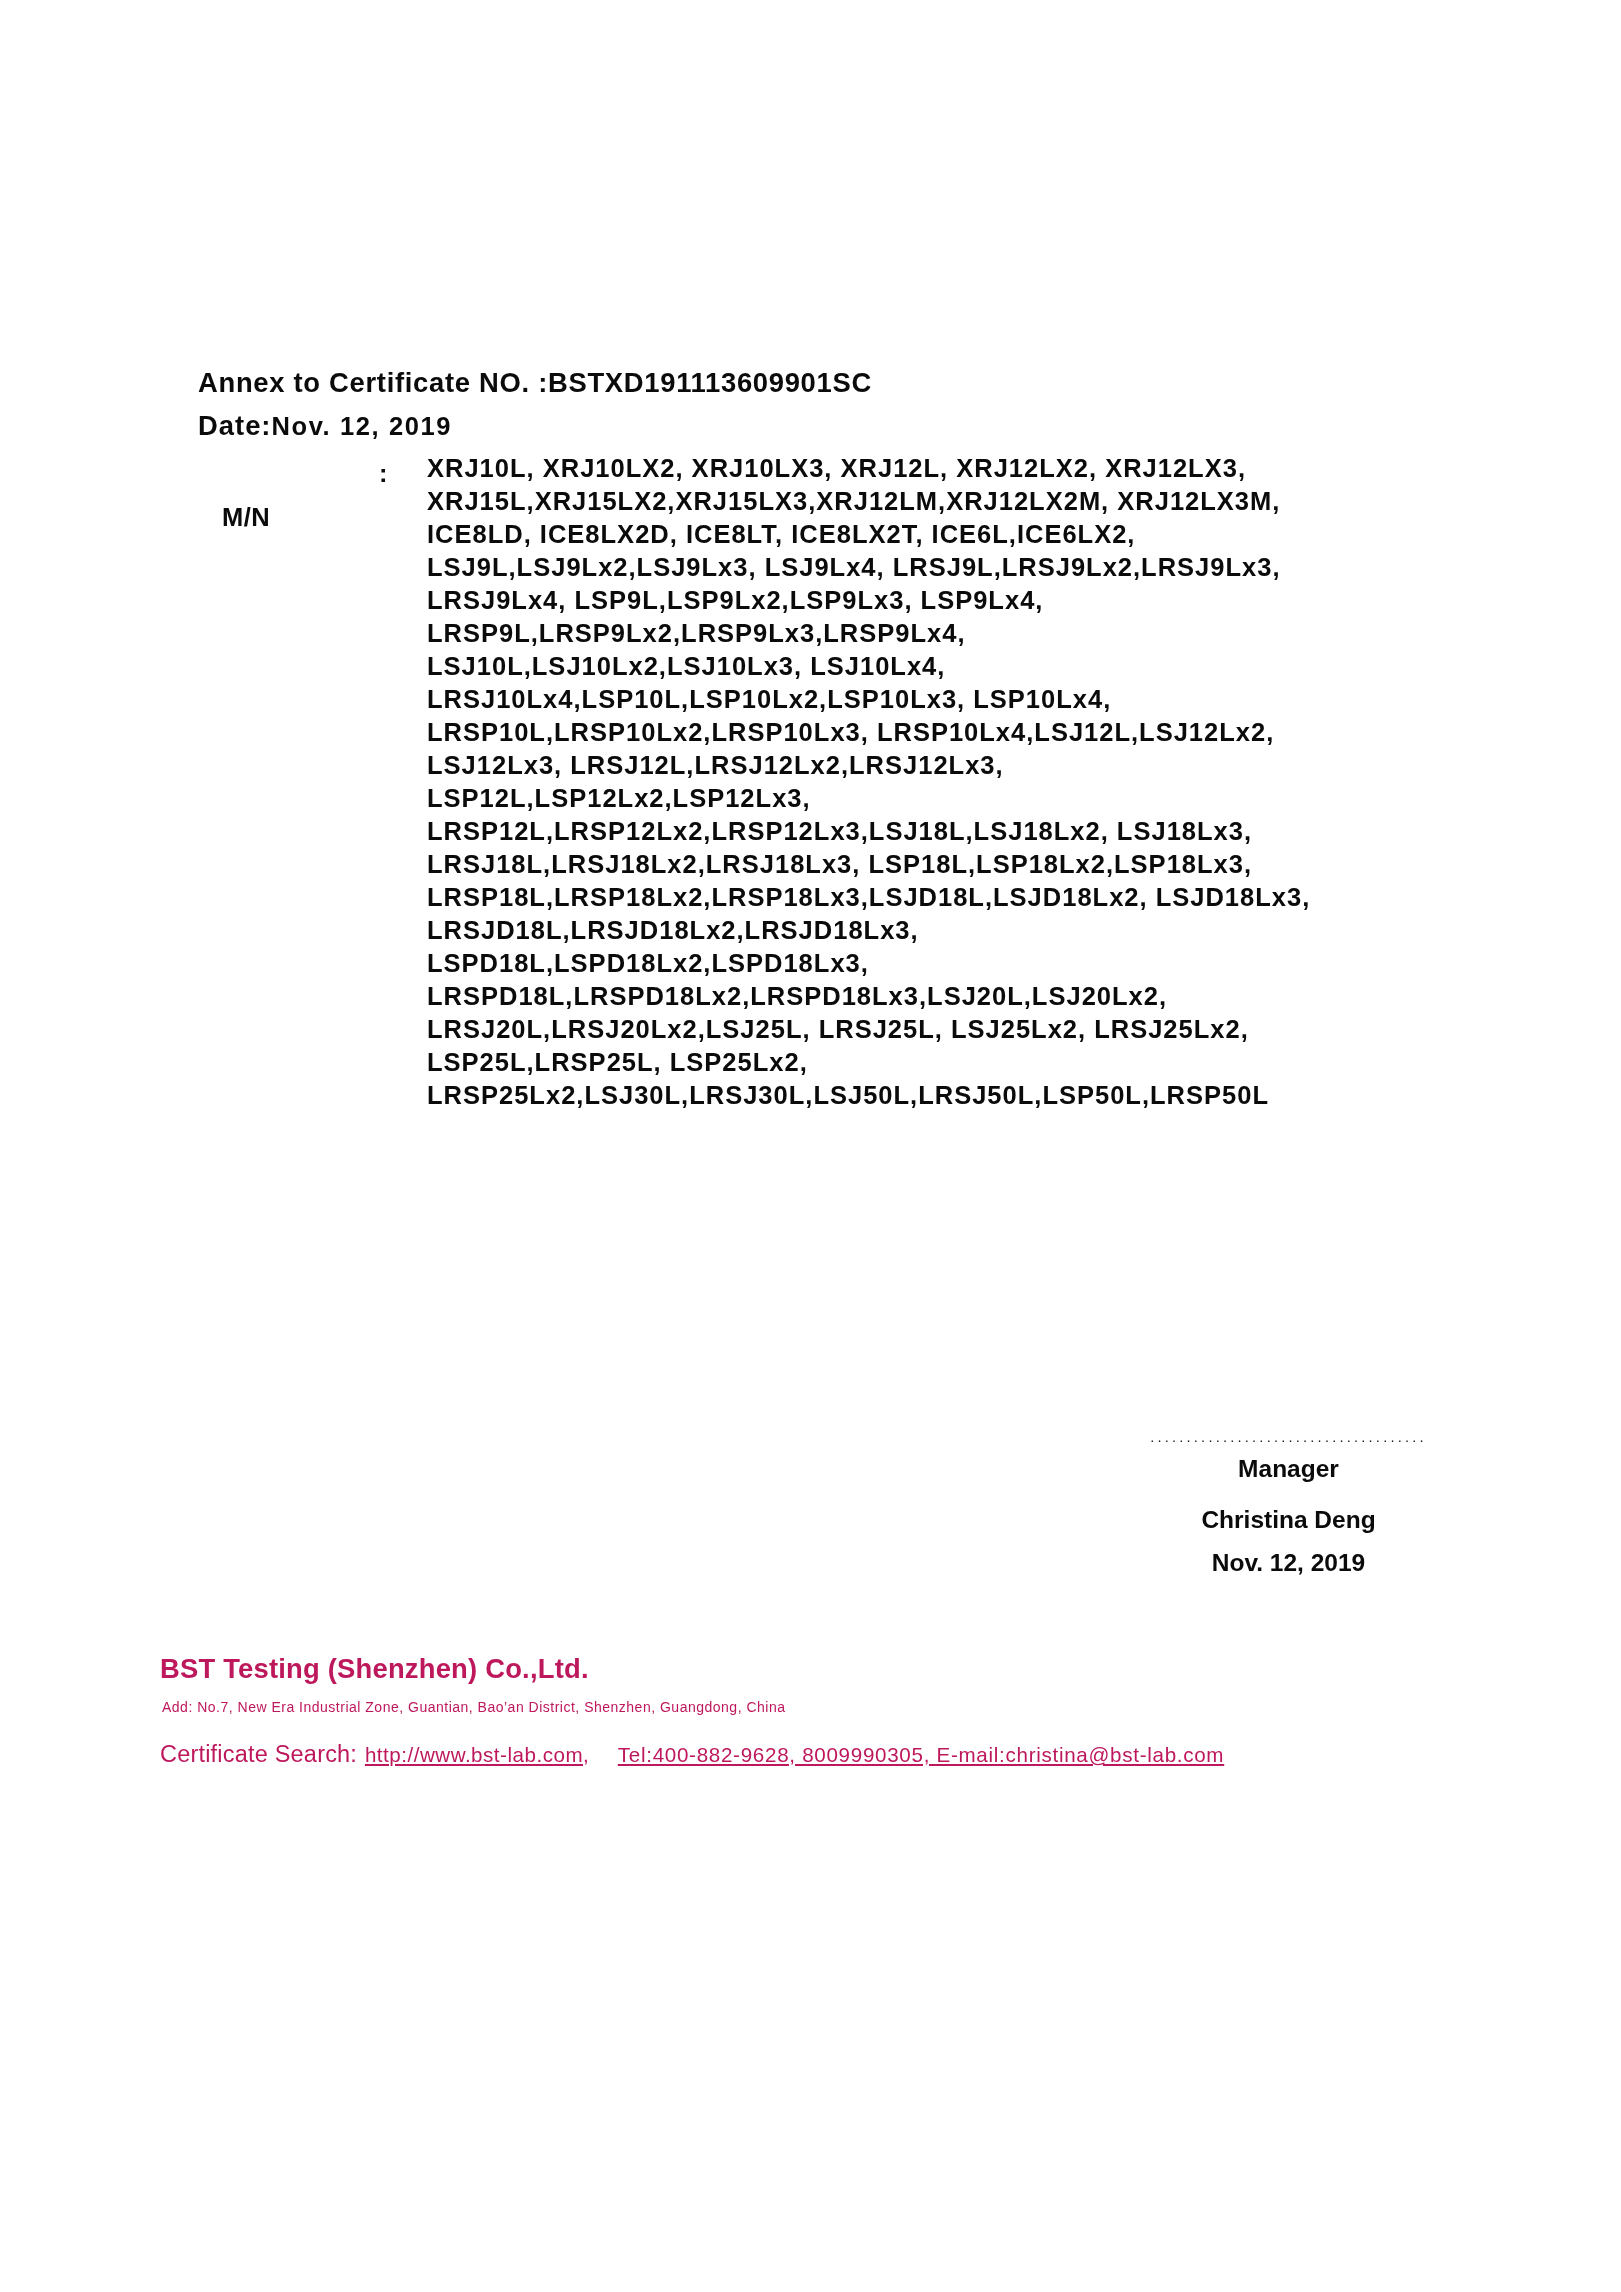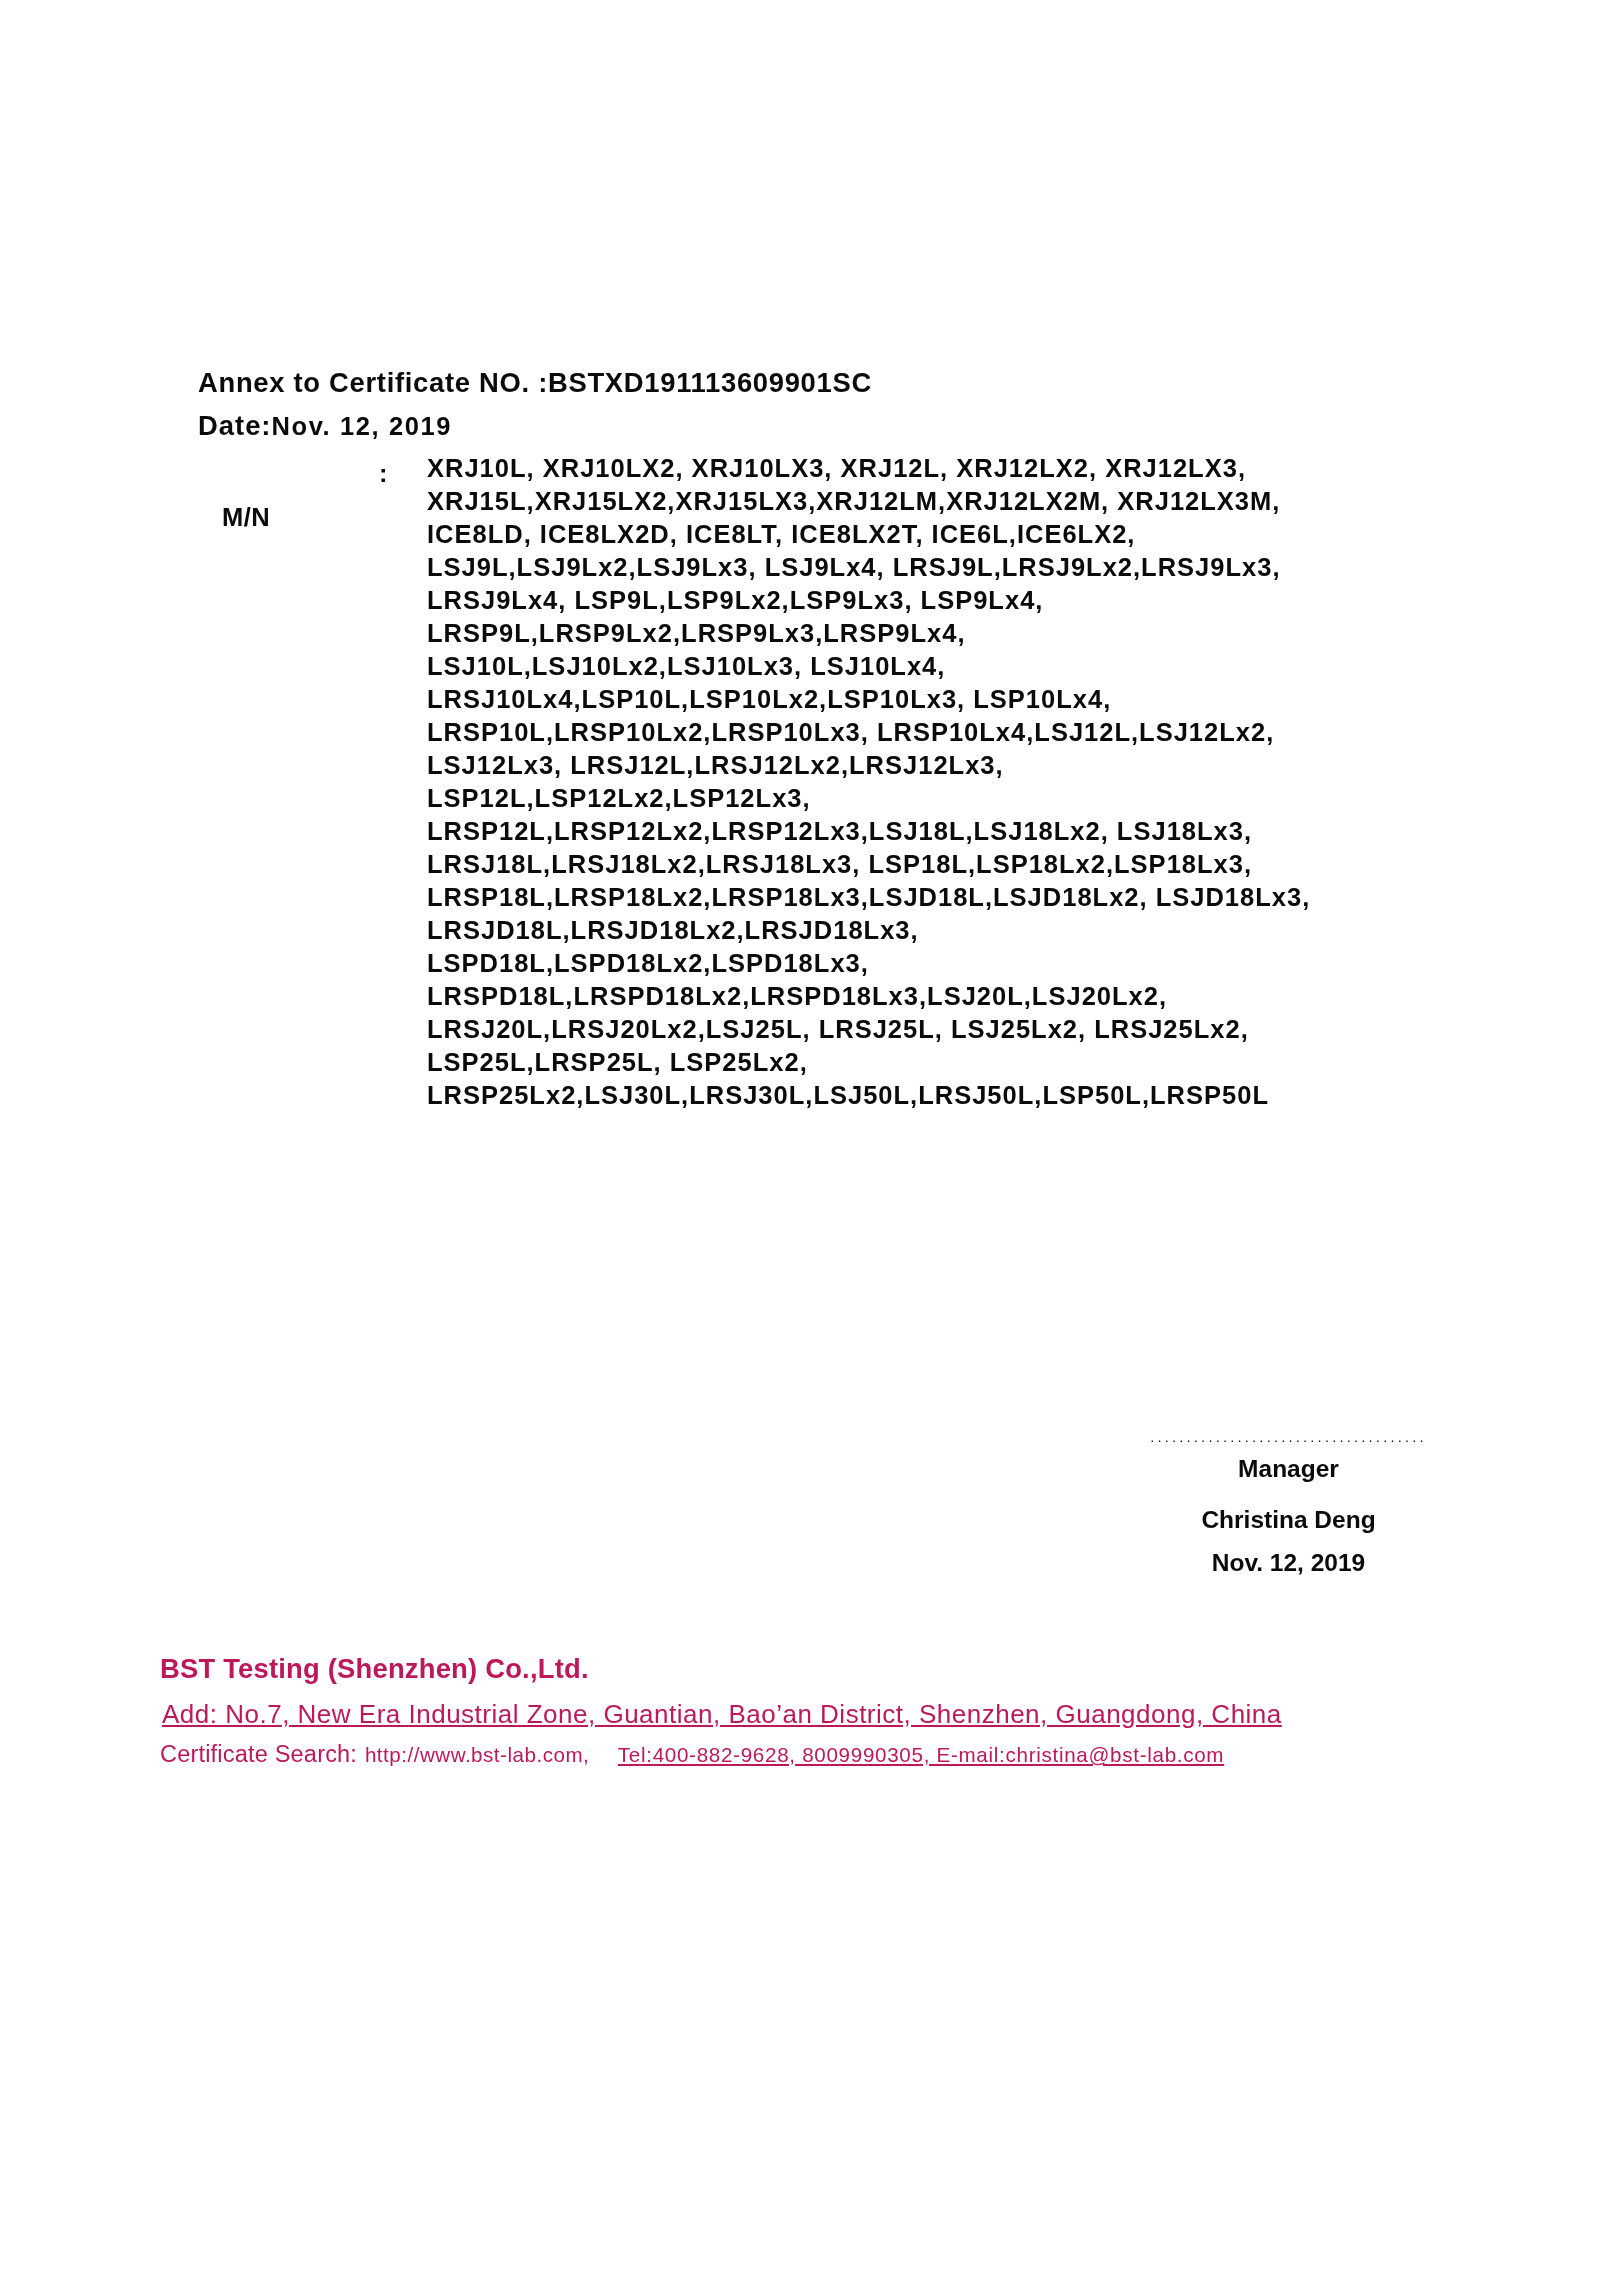--- a/index.html
+++ b/index.html
@@ -44,27 +44,27 @@
   #signatory-name { margin-top: 8.8px; }
 
   
   .navy { color: #be185d; }
   #footer-company {
     left: 160px; top: 1653px;
     font-size: 27.4px; font-weight: bold; letter-spacing: 0.2px; white-space: nowrap;
   }
   #footer-address {
     left: 162px; top: 1699px;
-    font-size: 26px; letter-spacing: 0.5px; white-space: nowrap; text-decoration: underline;
+    font-size: 14px; letter-spacing: 0.5px; white-space: nowrap;
   }
   #footer-search { left: 160px; top: 1741px; white-space: nowrap; }
   #search-label { font-size: 23.5px; letter-spacing: 0.2px; }
   #search-url {
     font-size: 20.6px; letter-spacing: 0.5px;
-    margin-left: 7.8px;
+    text-decoration: underline; margin-left: 7.8px;
     cursor: pointer;
     text-align: right;
   }
   #search-comma { font-size: 20.6px; }
   #contact-info { font-size: 20.6px; letter-spacing: 0.7px; margin-left: 29px; text-decoration: underline; }
 </style>
 </head>
 <body>
 
 <div id="annex-title" class="abs">Annex to Certificate NO. :BSTXD191113609901SC</div>

